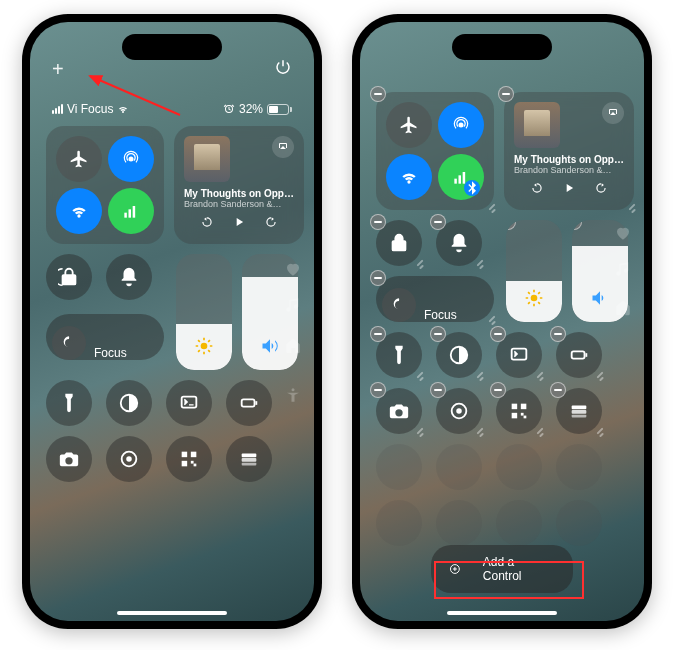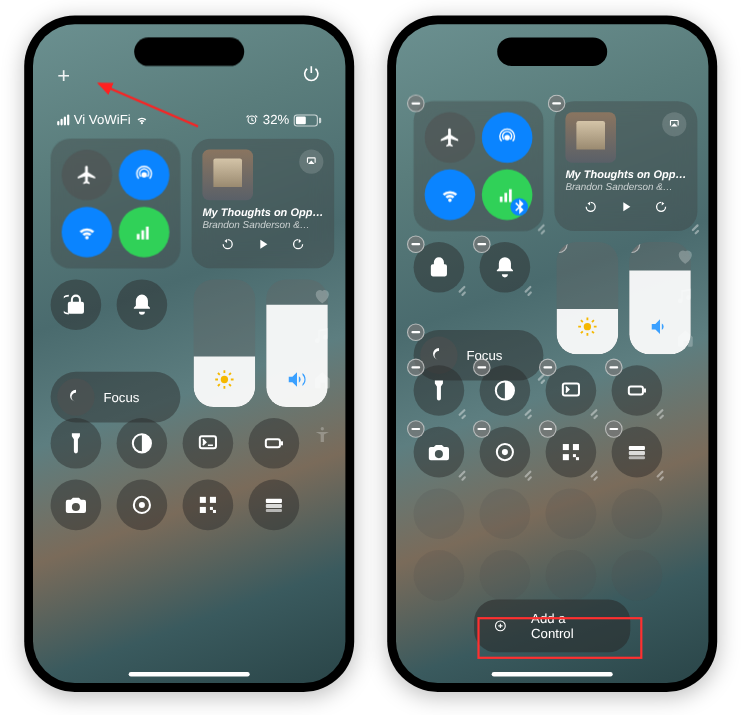--- a/index.html
+++ b/index.html
@@ -85,37 +85,37 @@
   .circle-btn svg, .circle-btn span.glyph { width: 22px; height: 22px; color: #fff; fill: #fff; }
   
   .conn { width: 118px; height: 118px; left: 0; top: 0; }
   .conn .c { position: absolute; width: 46px; height: 46px; border-radius: 50%; display:flex; align-items:center; justify-content:center; }
   .conn .c1 { left: 10px; top: 10px; background: rgba(80,80,80,.55); }
   .conn .c2 { right: 10px; top: 10px; background: #0a84ff; }
   .conn .c3 { left: 10px; bottom: 10px; background: #0a84ff; }
   .conn .c4 { right: 10px; bottom: 10px; background: #30d158; }
   .conn svg { width: 20px; height: 20px; fill:#fff; }
   
-  .media { width: 130px; height: 118px; left: 128px; top: 0; padding: 10px; color:#fff;font-style:italic; }
+  .media { width: 130px; height: 118px; left: 128px; top: 0; padding: 10px; color:#fff; }
   .media .art { width: 46px; height: 46px; border-radius: 6px; background: linear-gradient(180deg,#8a7560 0%,#5a6068 100%); position:relative; overflow:hidden; }
   .media .art::after { content:""; position:absolute; left:10px; right:10px; top:8px; bottom:12px; background: linear-gradient(180deg,#d4c4a8,#9a8a70); border-radius:2px 2px 0 0; }
   .media .ap { position:absolute; right:10px; top:10px; width:22px; height:22px; border-radius:50%; background:rgba(255,255,255,.15); display:flex; align-items:center; justify-content:center; }
   .media .title { font-size: 10px; font-weight:600; margin-top:6px; white-space:nowrap; overflow:hidden; text-overflow:ellipsis; }
   .media .sub { font-size: 9px; opacity:.7; white-space:nowrap; overflow:hidden; text-overflow:ellipsis; }
   .media .ctrl { display:flex; align-items:center; justify-content:center; gap:18px; margin-top:6px; }
   .media .ctrl svg { width:14px; height:14px; fill:#fff; }
   
   .slider { width: 56px; background: rgba(100,100,100,.35); border-radius:18px; position:absolute; overflow:hidden; }
   .slider .fill { position:absolute; left:0; right:0; bottom:0; background: rgba(255,255,255,.92); border-radius:0 0 18px 18px; }
   .slider .icon { position:absolute; bottom:10px; left:50%; transform:translateX(-50%); }
   .slider .icon svg { width:20px; height:20px; }
   .bright .icon svg { fill:#f5b800; }
   .vol .icon svg { fill:#3aa0ff; }
   
-  .focus { position:absolute; height:46px; border-radius:23px; background:rgba(40,40,40,.45); display:flex; align-items:center; padding:0 14px 0 6px; gap:8px; color:#fff;margin-top:24px; }
+  .focus { position:absolute; height:46px; border-radius:23px; background:rgba(40,40,40,.45); display:flex; align-items:flex-end; padding:0 14px 0 6px; gap:8px; color:#fff; }
   .focus .fc { width:34px; height:34px; border-radius:50%; background:rgba(80,80,80,.55); display:flex; align-items:center; justify-content:center; }
   .focus .fc svg { width:16px; height:16px; fill:#fff; }
   .focus span.lbl { font-size:12px; font-weight:500; }
   
   .ghost { position:absolute; color:rgba(255,255,255,.25); }
   .ghost svg { width:18px; height:18px; fill:currentColor; }
   
   .arrow { position:absolute; left:50px; top:48px; pointer-events:none; }
   
   .edit-mode .minus { position:absolute; width:16px; height:16px; border-radius:50%; background:rgba(120,120,120,.7); border:1px solid rgba(255,255,255,.5); display:flex; align-items:center; justify-content:center; }
@@ -151,21 +151,21 @@
     </div>
 
     <div class="statusrow">
       <div class="status-left">
         <span class="bars">
           <i style="height:4px"></i>
             <i style="height:6px"></i>
             <i style="height:8px"></i>
             <i style="height:10px"></i>
         </span>
-        <span>Vi VoWiFi</span>
+        <span>Vi Focus</span>
         <span class="wifi-i ic">
           <svg viewBox="0 0 24 24">
               <path fill="#fff" d="M12 20a2 2 0 1 0 0-4 2 2 0 0 0 0 4zm-5-6a8 8 0 0 1 10 0l-2 2a5 5 0 0 0-6 0zm-3-3a12 12 0 0 1 16 0l-2 2a9 9 0 0 0-12 0z"></path>
             </svg>
         </span>
       </div>
       <div class="status-right">
         <span class="ic">
           <svg width="12" height="12" viewBox="0 0 24 24">
               <path fill="#fff" d="M12 4a8 8 0 1 0 0 16 8 8 0 0 0 0-16zm0 2a6 6 0 1 1 0 12 6 6 0 0 1 0-12zm-1 2v5l4 2 .8-1.5L13 12V8zM5 3l1.5 1.5L3 8 1.5 6.5zM19 3l3.5 3.5L21 8l-3.5-3.5z"></path>

